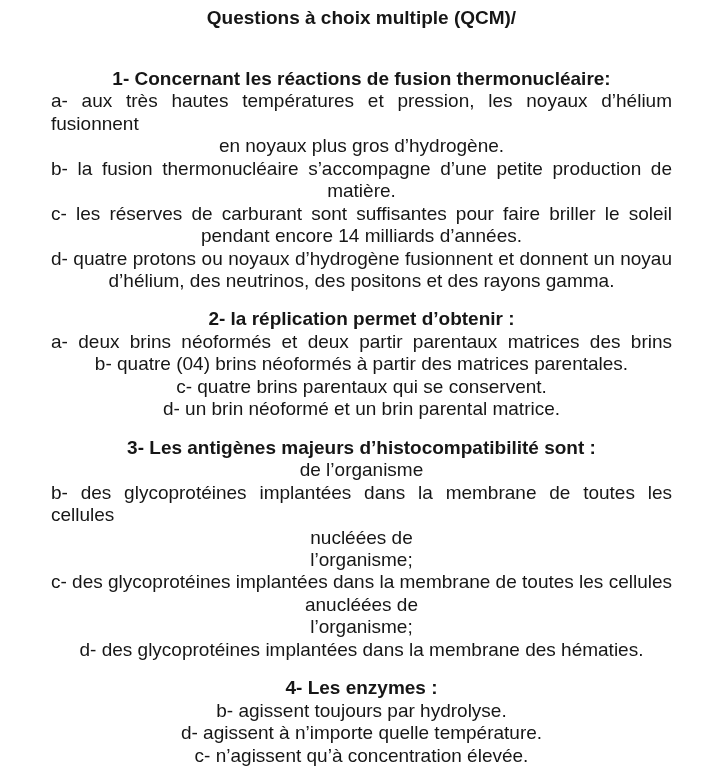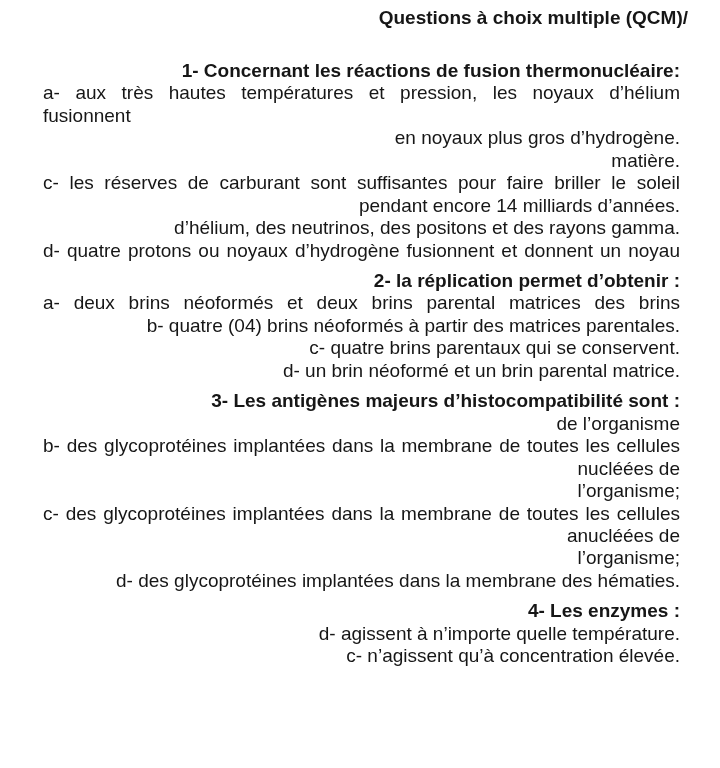--- a/index.html
+++ b/index.html
@@ -19,75 +19,77 @@
     height: 768px;
     padding: 7px 32px 0 35px;
     color: #161616;
     font-size: 19px;
     line-height: 22.45px;
     -webkit-font-smoothing: antialiased;
   }
   .line {
     width: 100%;
     white-space: normal;
-    text-align: right;
+    text-align: center;
   }
   .line.stretch {
     text-align: justify;
     text-align-last: justify;
   }
   .line.bold {
     font-weight: 700;
   }
   .line.blank {
     height: 22.45px;
   }
   section.question {
-    margin: 8px;
+    margin: 16px;
     padding: 0;
   }
 </style>
 </head>
 <body>
 
 <div class="page">
 
   <div class="line bold">Questions à choix multiple (QCM)/</div>
   <div class="line blank"></div>
 
   <section class="question">
     <div class="line bold">1- Concernant les réactions de fusion thermonucléaire:</div>
     <div class="line stretch">a- aux très hautes températures et pression, les noyaux d’hélium fusionnent</div>
     <div class="line">en noyaux plus gros d’hydrogène.</div>
+    <div class="line stretch">b- la fusion thermonucléaire s’accompagne d’une petite production de</div>
     <div class="line">matière.</div>
     <div class="line stretch">c- les réserves de carburant sont suffisantes pour faire briller le soleil</div>
     <div class="line">pendant encore 14 milliards d’années.</div>
+    <div class="line stretch">d- quatre protons ou noyaux d’hydrogène fusionnent et donnent un noyau</div>
     <div class="line">d’hélium, des neutrinos, des positons et des rayons gamma.</div>
-    <div class="line stretch">d- quatre protons ou noyaux d’hydrogène fusionnent et donnent un noyau</div>
   </section>
 
   <section class="question">
     <div class="line bold">2- la réplication permet d’obtenir :</div>
-    <div class="line stretch">a- deux brins néoformés et deux brins parental matrices des brins</div>
+    <div class="line stretch">a- deux brins néoformés et deux partir parentaux matrices des brins</div>
     <div class="line">b- quatre (04) brins néoformés à partir des matrices parentales.</div>
     <div class="line">c- quatre brins parentaux qui se conservent.</div>
     <div class="line">d- un brin néoformé et un brin parental matrice.</div>
   </section>
 
   <section class="question">
     <div class="line bold">3- Les antigènes majeurs d’histocompatibilité sont :</div>
     <div class="line">de l’organisme</div>
     <div class="line stretch">b- des glycoprotéines implantées dans la membrane de toutes les cellules</div>
     <div class="line">nucléées de</div>
     <div class="line">l’organisme;</div>
     <div class="line stretch">c- des glycoprotéines implantées dans la membrane de toutes les cellules</div>
     <div class="line">anucléées de</div>
     <div class="line">l’organisme;</div>
     <div class="line">d- des glycoprotéines implantées dans la membrane des hématies.</div>
   </section>
 
   <section class="question">
     <div class="line bold">4- Les enzymes :</div>
+    <div class="line">b- agissent toujours par hydrolyse.</div>
     <div class="line">d- agissent à n’importe quelle température.</div>
     <div class="line">c- n’agissent qu’à concentration élevée.</div>
   </section>
 
 </div>
 
 </body></html>

